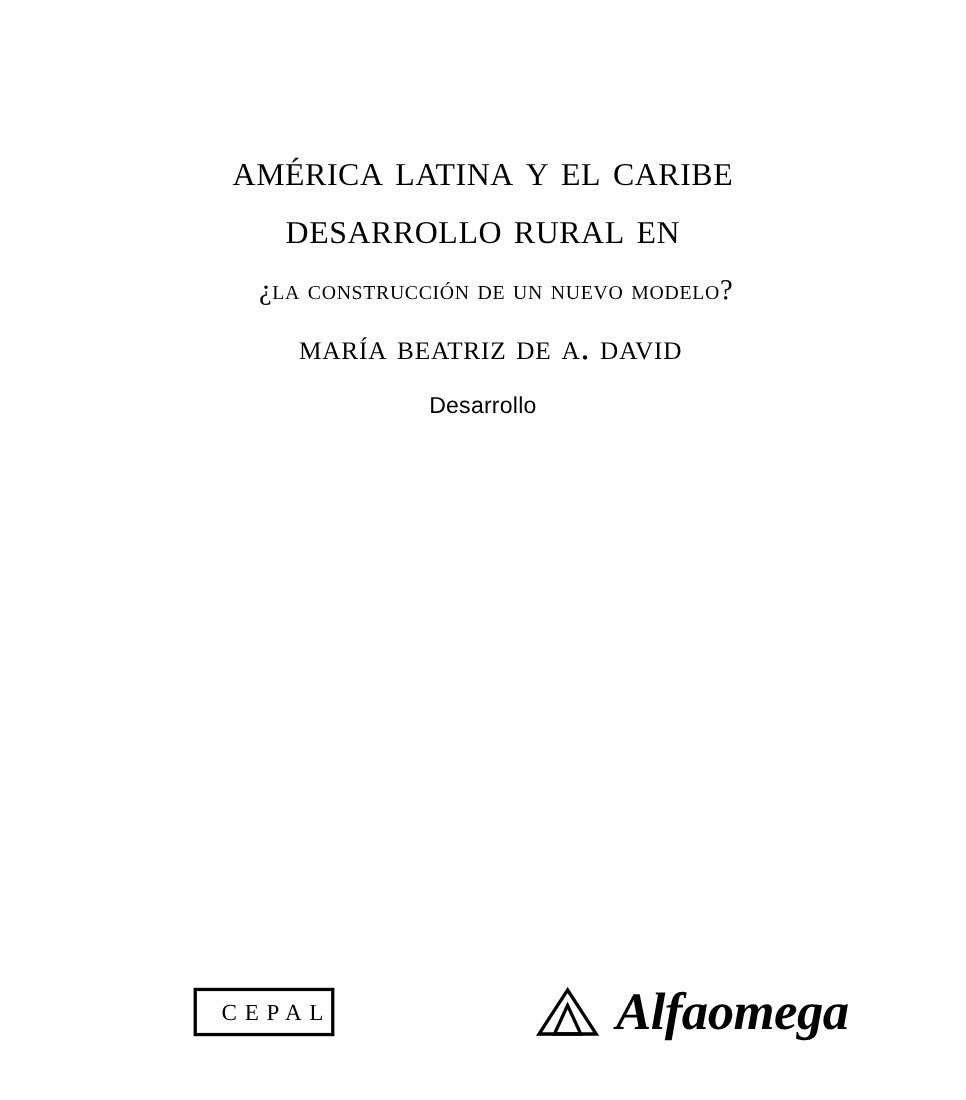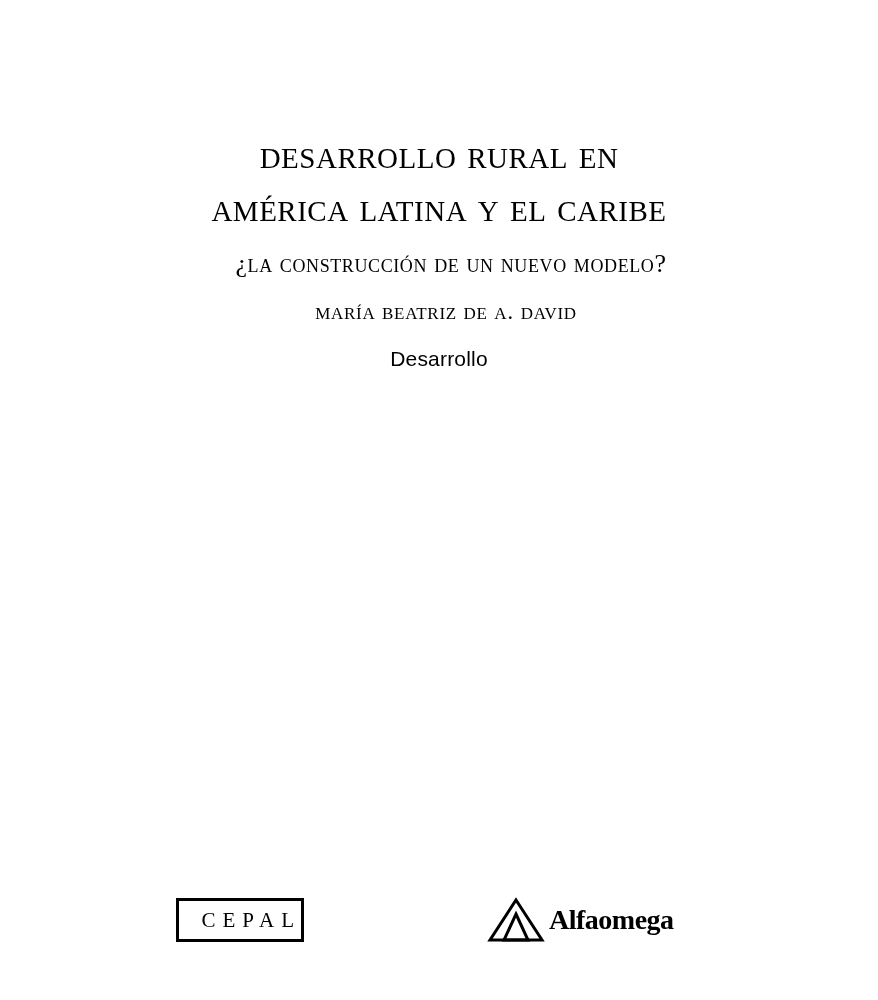--- a/index.html
+++ b/index.html
@@ -43,21 +43,21 @@
     margin-top: 14px;
     font-size: 26px;
     font-variant: small-caps;
     text-transform: lowercase;
     letter-spacing: 0.6px;
     white-space: nowrap;
     margin-left: 24px;
   }
   .author {
     margin-top: 19px;
-    font-size: 24px;
+    font-size: 33px;
     font-variant: small-caps;
     text-transform: lowercase;
     letter-spacing: 0.7px;
     white-space: nowrap;
     padding-left: 14px;
   }
   .role {
     margin-top: 22px;
     font-family: "Liberation Sans", sans-serif;
     font-size: 21px;
@@ -103,34 +103,35 @@
     height: 56px;
   }
   .alfa-mark {
     width: 58px;
     height: 46px;
     display: block;
   }
   .alfa-word {
     font-family: "Liberation Serif", serif;
     font-weight: bold;
-    font-size: 28px;
+    font-size: 48px;
     letter-spacing: -0.5px;
     line-height: 1;
-    margin-left: 4px;
+    margin-left: 15px;
+    font-style: italic;
   }
 </style>
 </head>
 <body>
 
 <div class="page">
 
   <div class="title-block">
+    <div class="title-line">América Latina y el Caribe</div>
     <div class="title-line">Desarrollo rural en</div>
-    <div class="title-line">América Latina y el Caribe</div>
     <div class="subtitle">¿La construcción de un nuevo modelo?</div>
     <div class="author">María Beatriz de A. David</div>
     <div class="role">Desarrollo</div>
   </div>
 
   <div class="logos">
 
     <div class="logo-cepal">
       <span class="logo-cepal-inner">CEPAL</span>
     </div>

